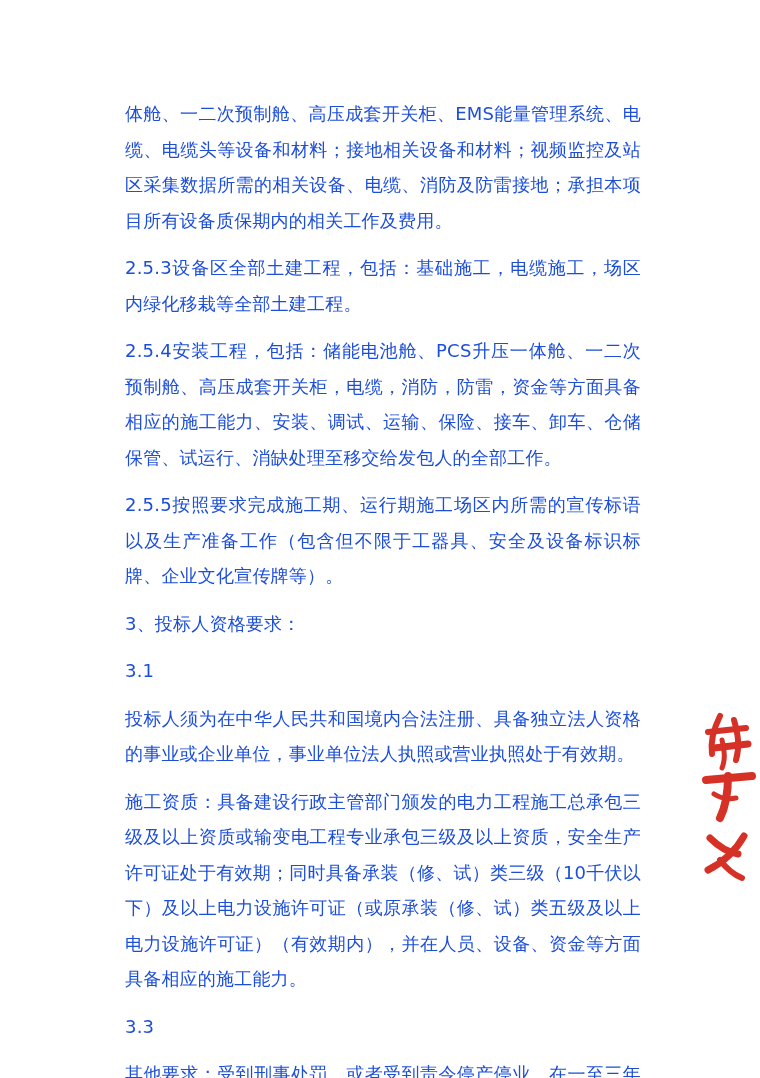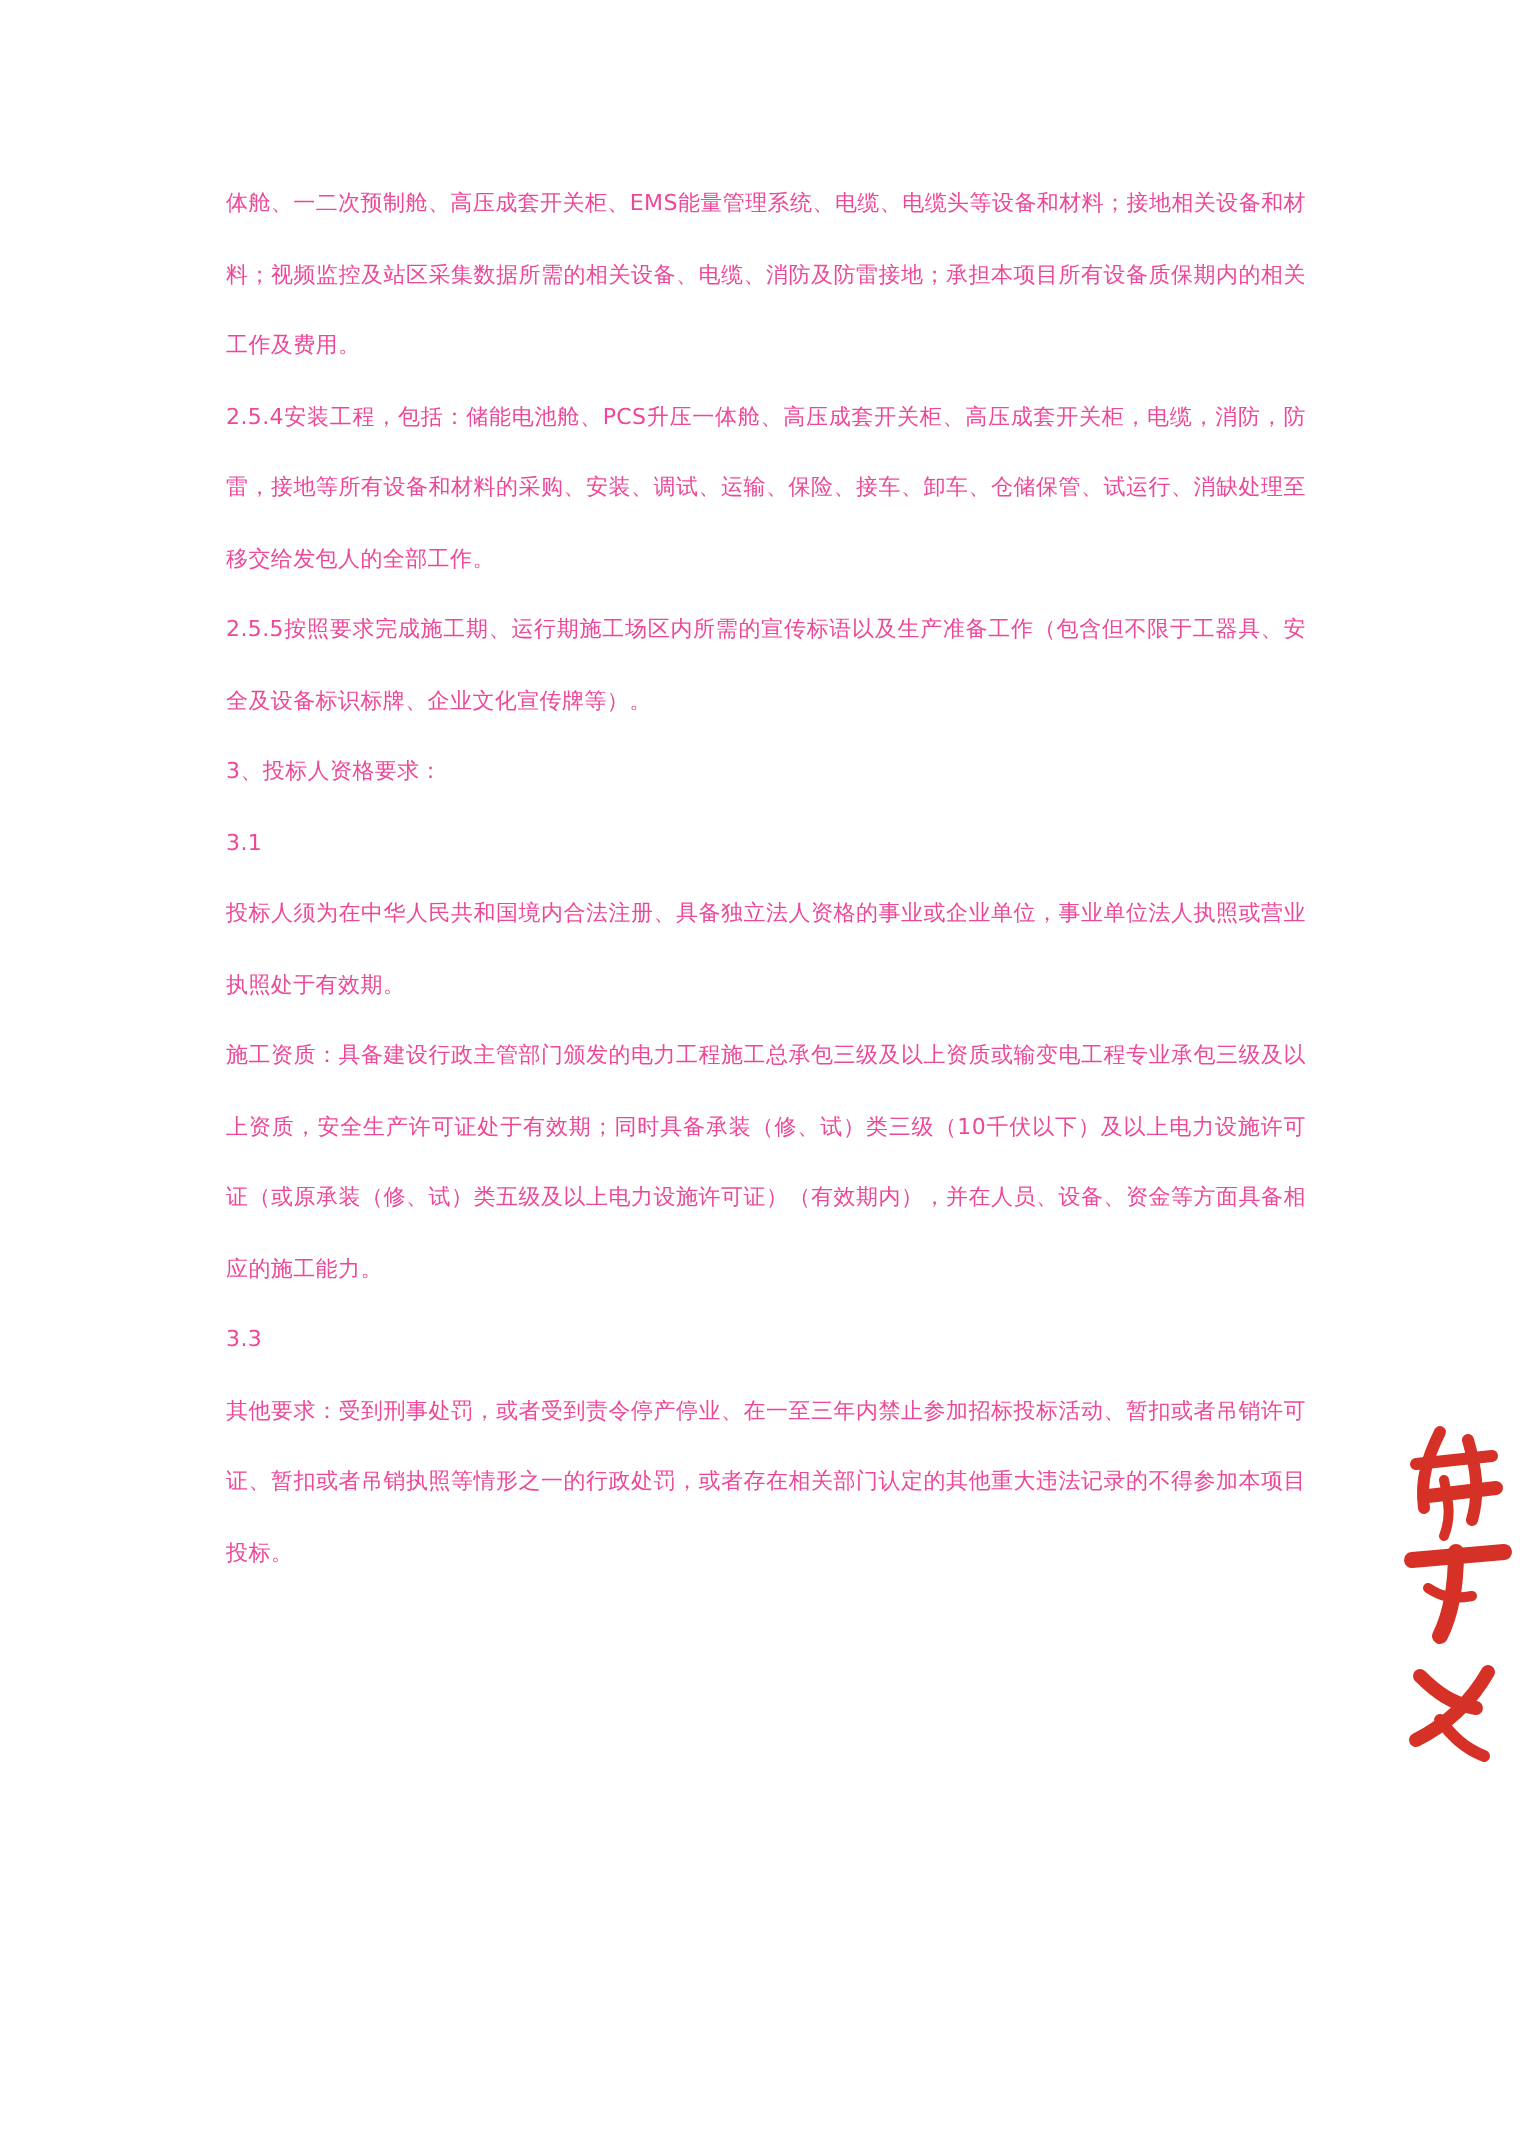--- a/index.html
+++ b/index.html
@@ -23,27 +23,27 @@
     background: #ffffff;
     overflow: hidden;
   }
   .doc-body {
     position: absolute;
     left: 113px;
     top: 84px;
     width: 540px;
   }
   .para {
-    font-size: 11px;
+    font-size: 18px;
     line-height: 35.5px;
-    color: #ec4899;
+    color: #1d4ed8;
     text-align: justify;
     text-justify: inter-ideograph;
     letter-spacing: 0.2px;
-    margin: 0;
+    margin: 12px;
     white-space: normal;
   }
   .para.indent-0 {
     text-indent: 0;
   }
   .seal {
     position: absolute;
     right: 0px;
     top: 710px;
     width: 96px;
@@ -54,21 +54,22 @@
     display: block;
   }
 </style>
 </head>
 <body>
 
 <div class="page">
 
   <div class="doc-body">
     <p class="para indent-0">体舱、一二次预制舱、高压成套开关柜、EMS能量管理系统、电缆、电缆头等设备和材料；接地相关设备和材料；视频监控及站区采集数据所需的相关设备、电缆、消防及防雷接地；承担本项目所有设备质保期内的相关工作及费用。</p>
-    <p class="para indent-0">2.5.4安装工程，包括：储能电池舱、PCS升压一体舱、高压成套开关柜、高压成套开关柜，电缆，消防，防雷，接地等所有设备和材料的采购、安装、调试、运输、保险、接车、卸车、仓储保管、试运行、消缺处理至移交给发包人的全部工作。</p>
+    <p class="para indent-0">2.5.3设备区全部土建工程，包括：基础施工，电缆施工，场区内绿化移栽等全部土建工程。</p>
+    <p class="para indent-0">2.5.4安装工程，包括：储能电池舱、PCS升压一体舱、一二次预制舱、高压成套开关柜，电缆，消防，防雷，资金等方面具备相应的施工能力、安装、调试、运输、保险、接车、卸车、仓储保管、试运行、消缺处理至移交给发包人的全部工作。</p>
     <p class="para indent-0">2.5.5按照要求完成施工期、运行期施工场区内所需的宣传标语以及生产准备工作（包含但不限于工器具、安全及设备标识标牌、企业文化宣传牌等）。</p>
     <p class="para indent-0">3、投标人资格要求：</p>
     <p class="para indent-0">3.1</p>
     <p class="para indent-0">投标人须为在中华人民共和国境内合法注册、具备独立法人资格的事业或企业单位，事业单位法人执照或营业执照处于有效期。</p>
     <p class="para indent-0">施工资质：具备建设行政主管部门颁发的电力工程施工总承包三级及以上资质或输变电工程专业承包三级及以上资质，安全生产许可证处于有效期；同时具备承装（修、试）类三级（10千伏以下）及以上电力设施许可证（或原承装（修、试）类五级及以上电力设施许可证）（有效期内），并在人员、设备、资金等方面具备相应的施工能力。</p>
     <p class="para indent-0">3.3</p>
     <p class="para indent-0">其他要求：受到刑事处罚，或者受到责令停产停业、在一至三年内禁止参加招标投标活动、暂扣或者吊销许可证、暂扣或者吊销执照等情形之一的行政处罚，或者存在相关部门认定的其他重大违法记录的不得参加本项目投标。</p>
 
   </div>
 

